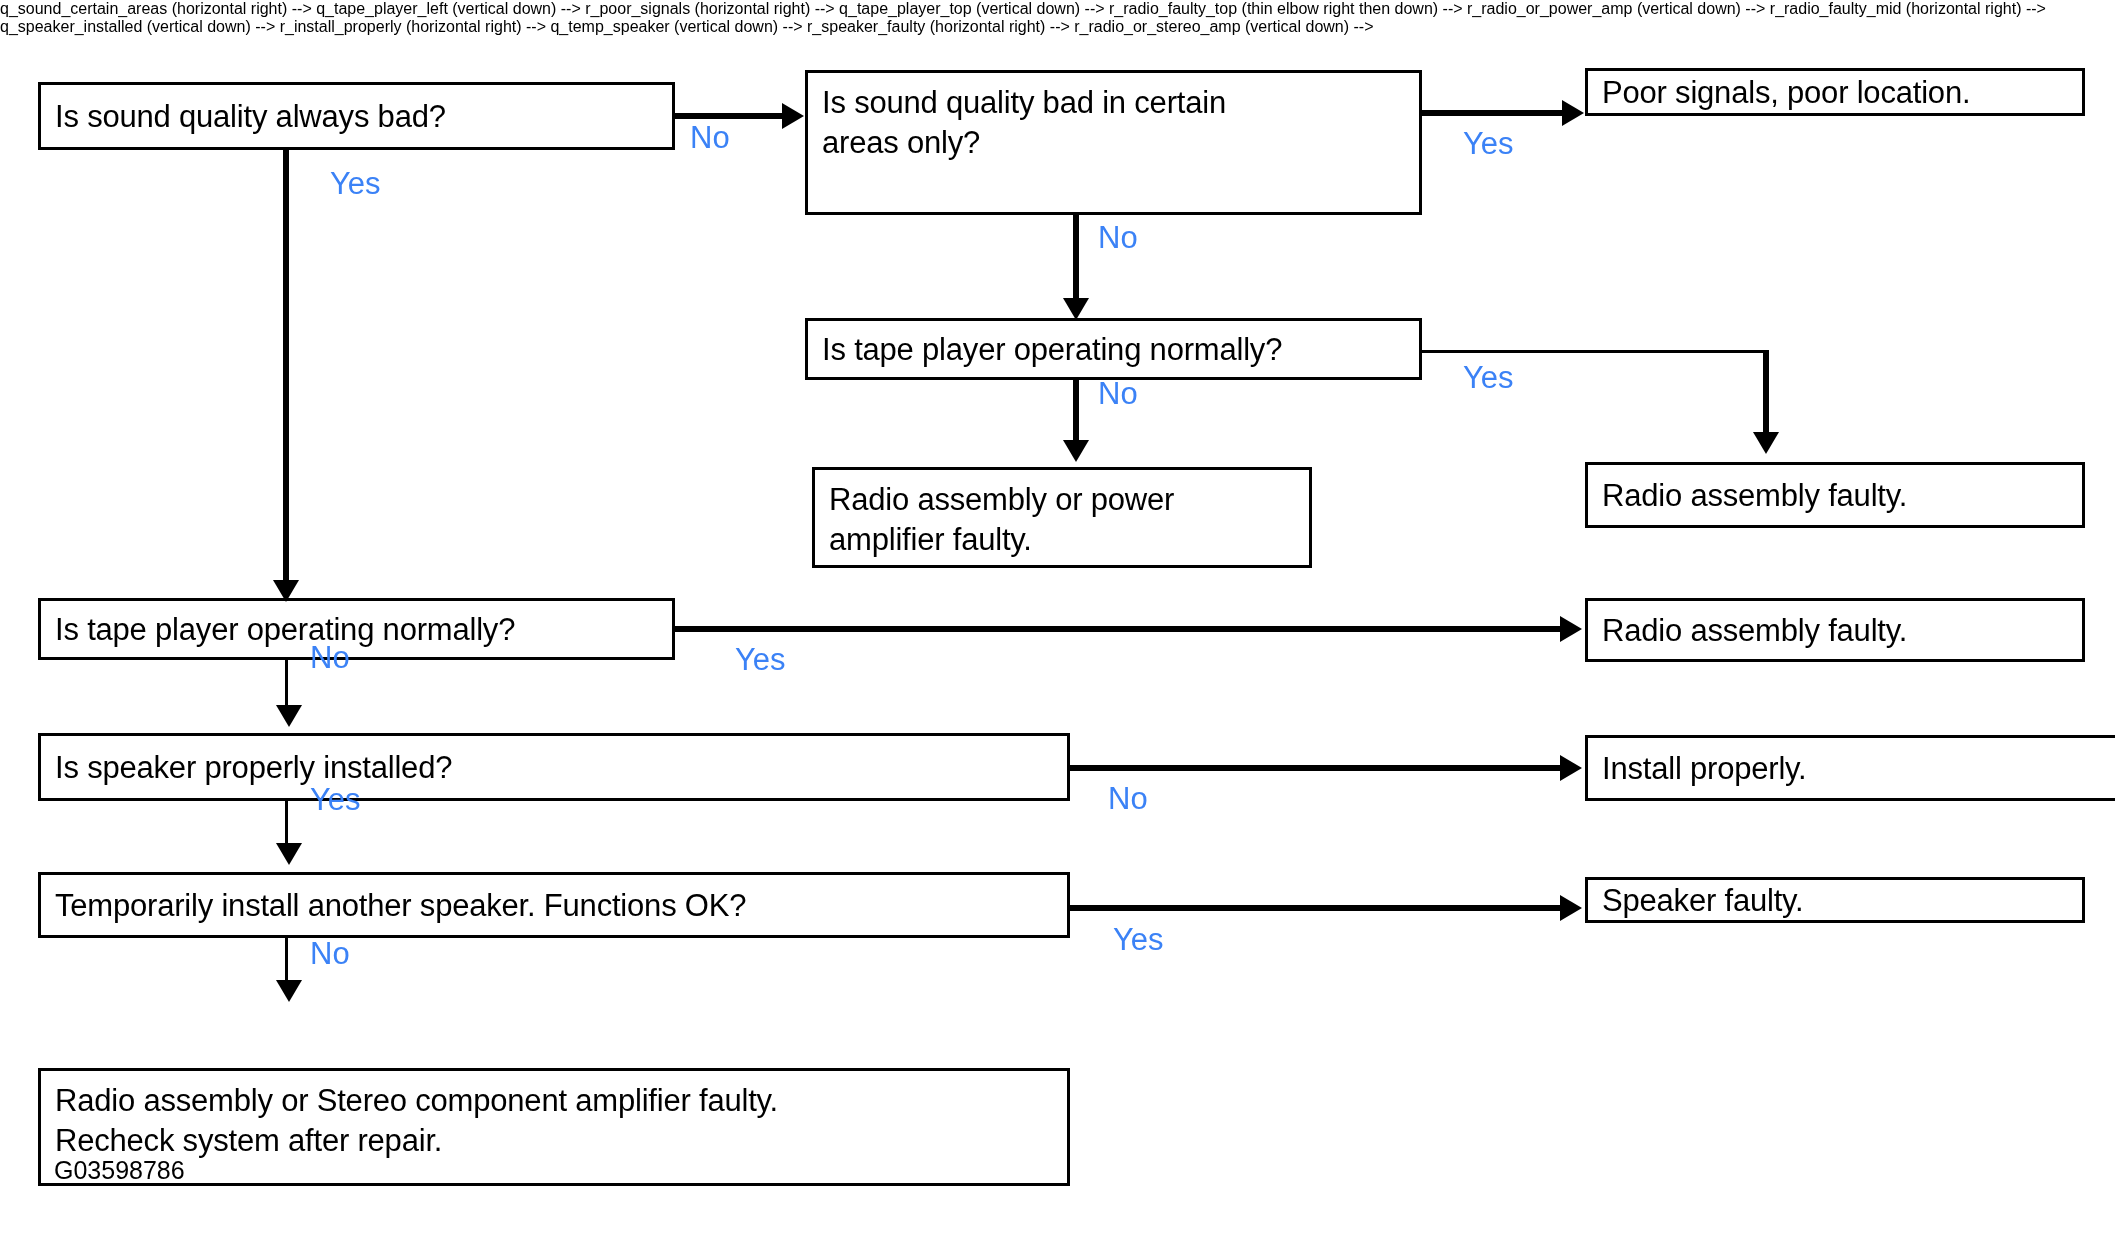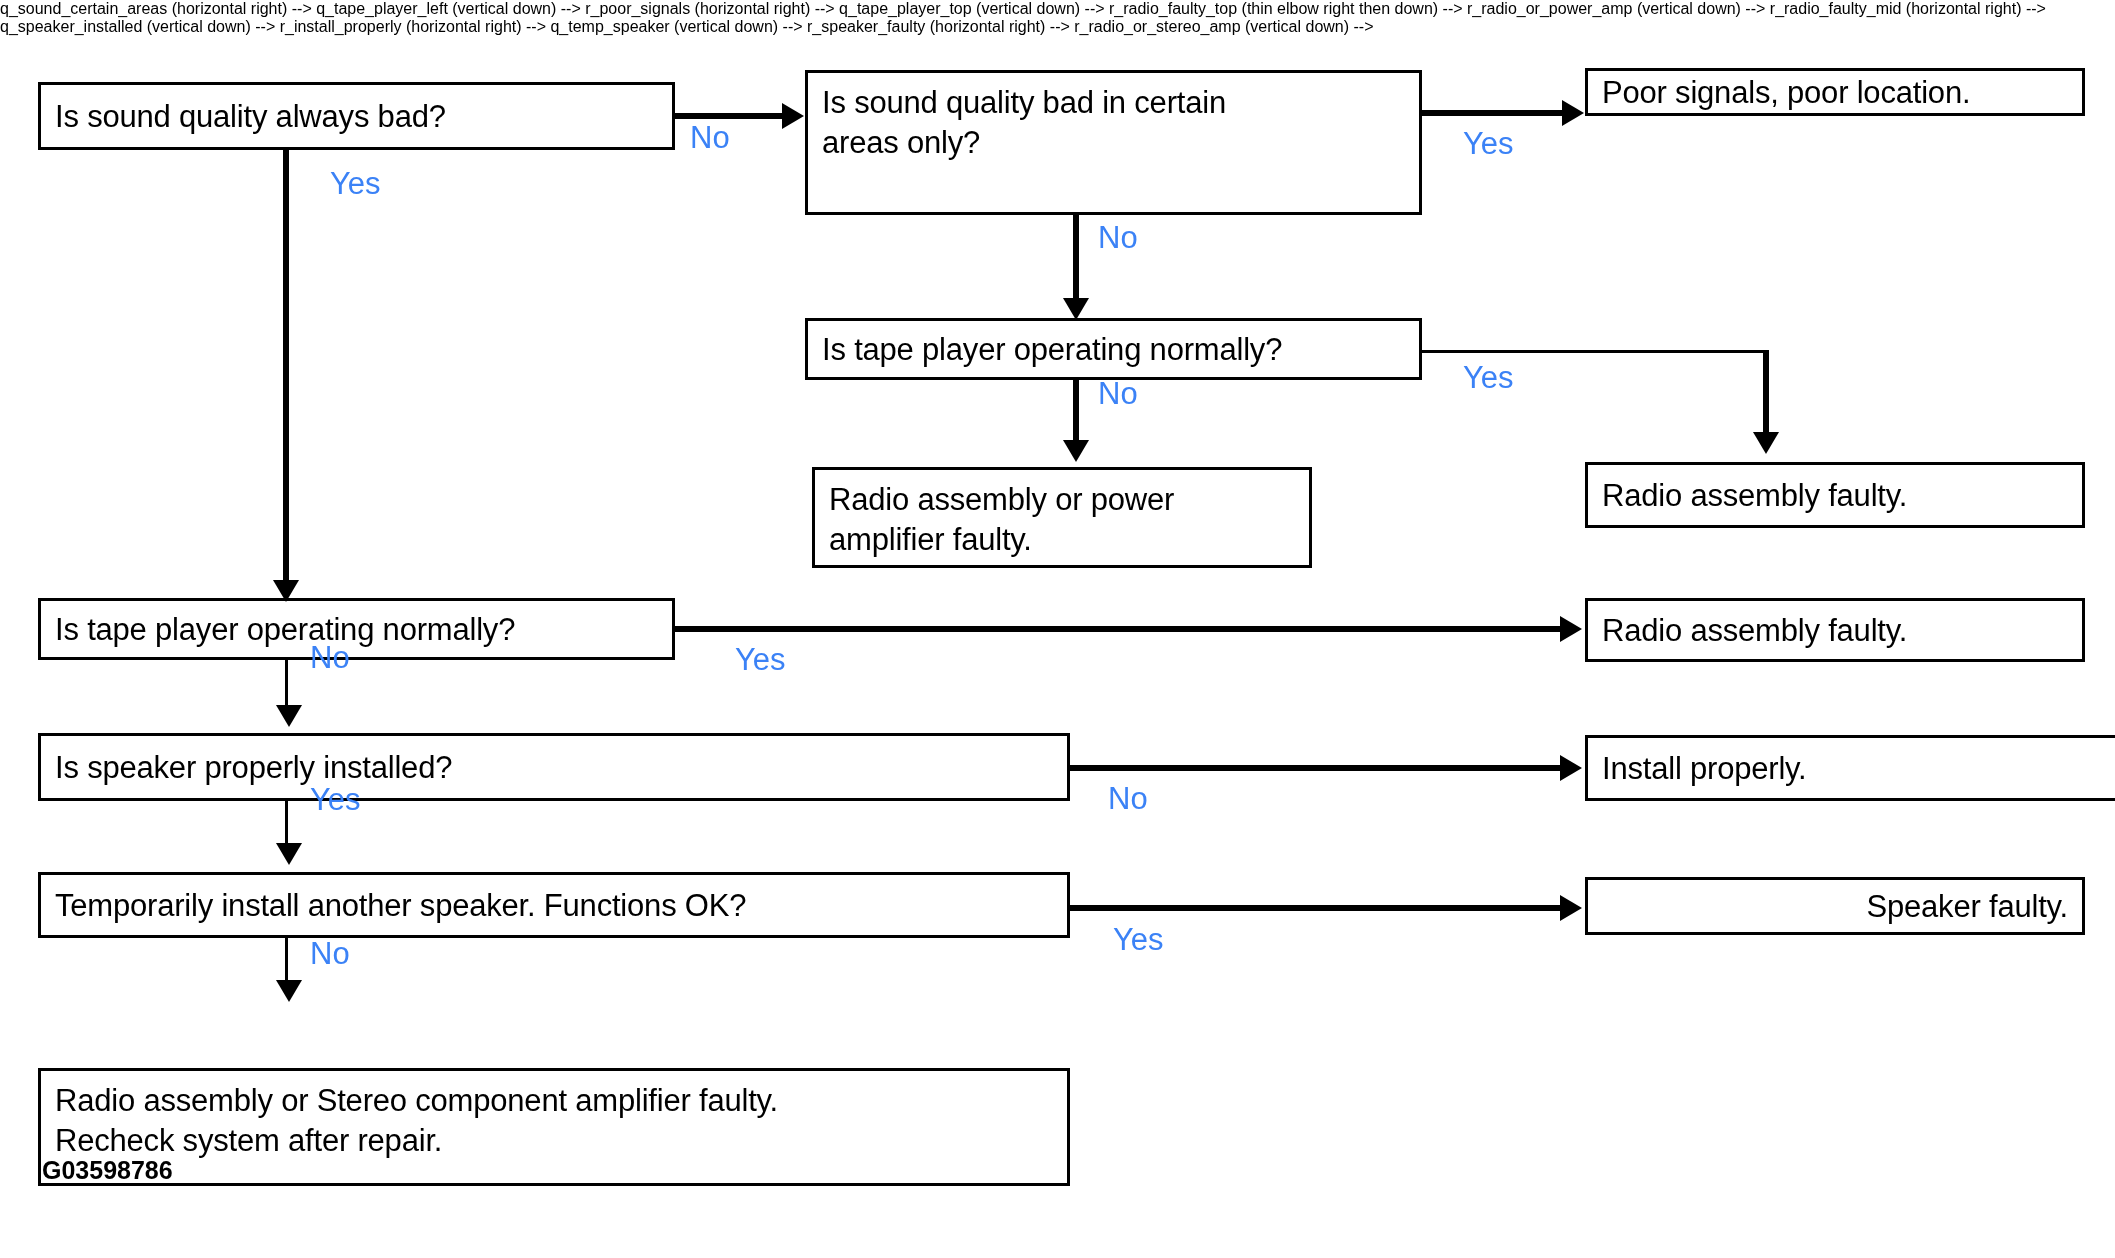--- a/index.html
+++ b/index.html
@@ -129,21 +129,21 @@
   </div>
 
   <div class="node center" style="left:1585px; top:735px; width:552px; height:66px;">
     <span class="node-text">Install properly.</span>
   </div>
 
   <div class="node center" style="left:38px; top:872px; width:1032px; height:66px;">
     <span class="node-text">Temporarily install another speaker. Functions OK?</span>
   </div>
 
-  <div class="node center" style="left:1585px; top:877px; width:500px; height:58px;justify-content:flex-end;">
+  <div class="node center" style="left:1585px; top:877px; width:500px; height:46px;">
     <span class="node-text">Speaker faulty.</span>
   </div>
 
   <div class="node" style="left:38px; top:1068px; width:1032px; height:118px;">
     <span class="node-text">Radio assembly or Stereo component amplifier faulty.
 Recheck system after repair.</span>
   </div>
 
   
 
@@ -202,15 +202,15 @@
   <div class="hline" style="left:1067px; top:905px; width:495px;"></div>
   <div class="arrow-right" style="left:1560px; top:895px;"></div>
   <div class="edge-label" style="left:1113px; top:924px;">Yes</div>
 
    r_radio_or_stereo_amp (vertical down) --&gt;
   <div class="vline thin" style="left:285px; top:936px; height:48px;"></div>
   <div class="arrow-down" style="left:276px; top:980px;"></div>
   <div class="edge-label" style="left:310px; top:938px;">No</div>
 
   
-  <div class="figure-code" style="left:42px; top:1158px;font-weight:bold;">G03598786</div>
+  <div class="figure-code" style="left:54px; top:1158px;">G03598786</div>
 
 </div>
 
 </body></html>

